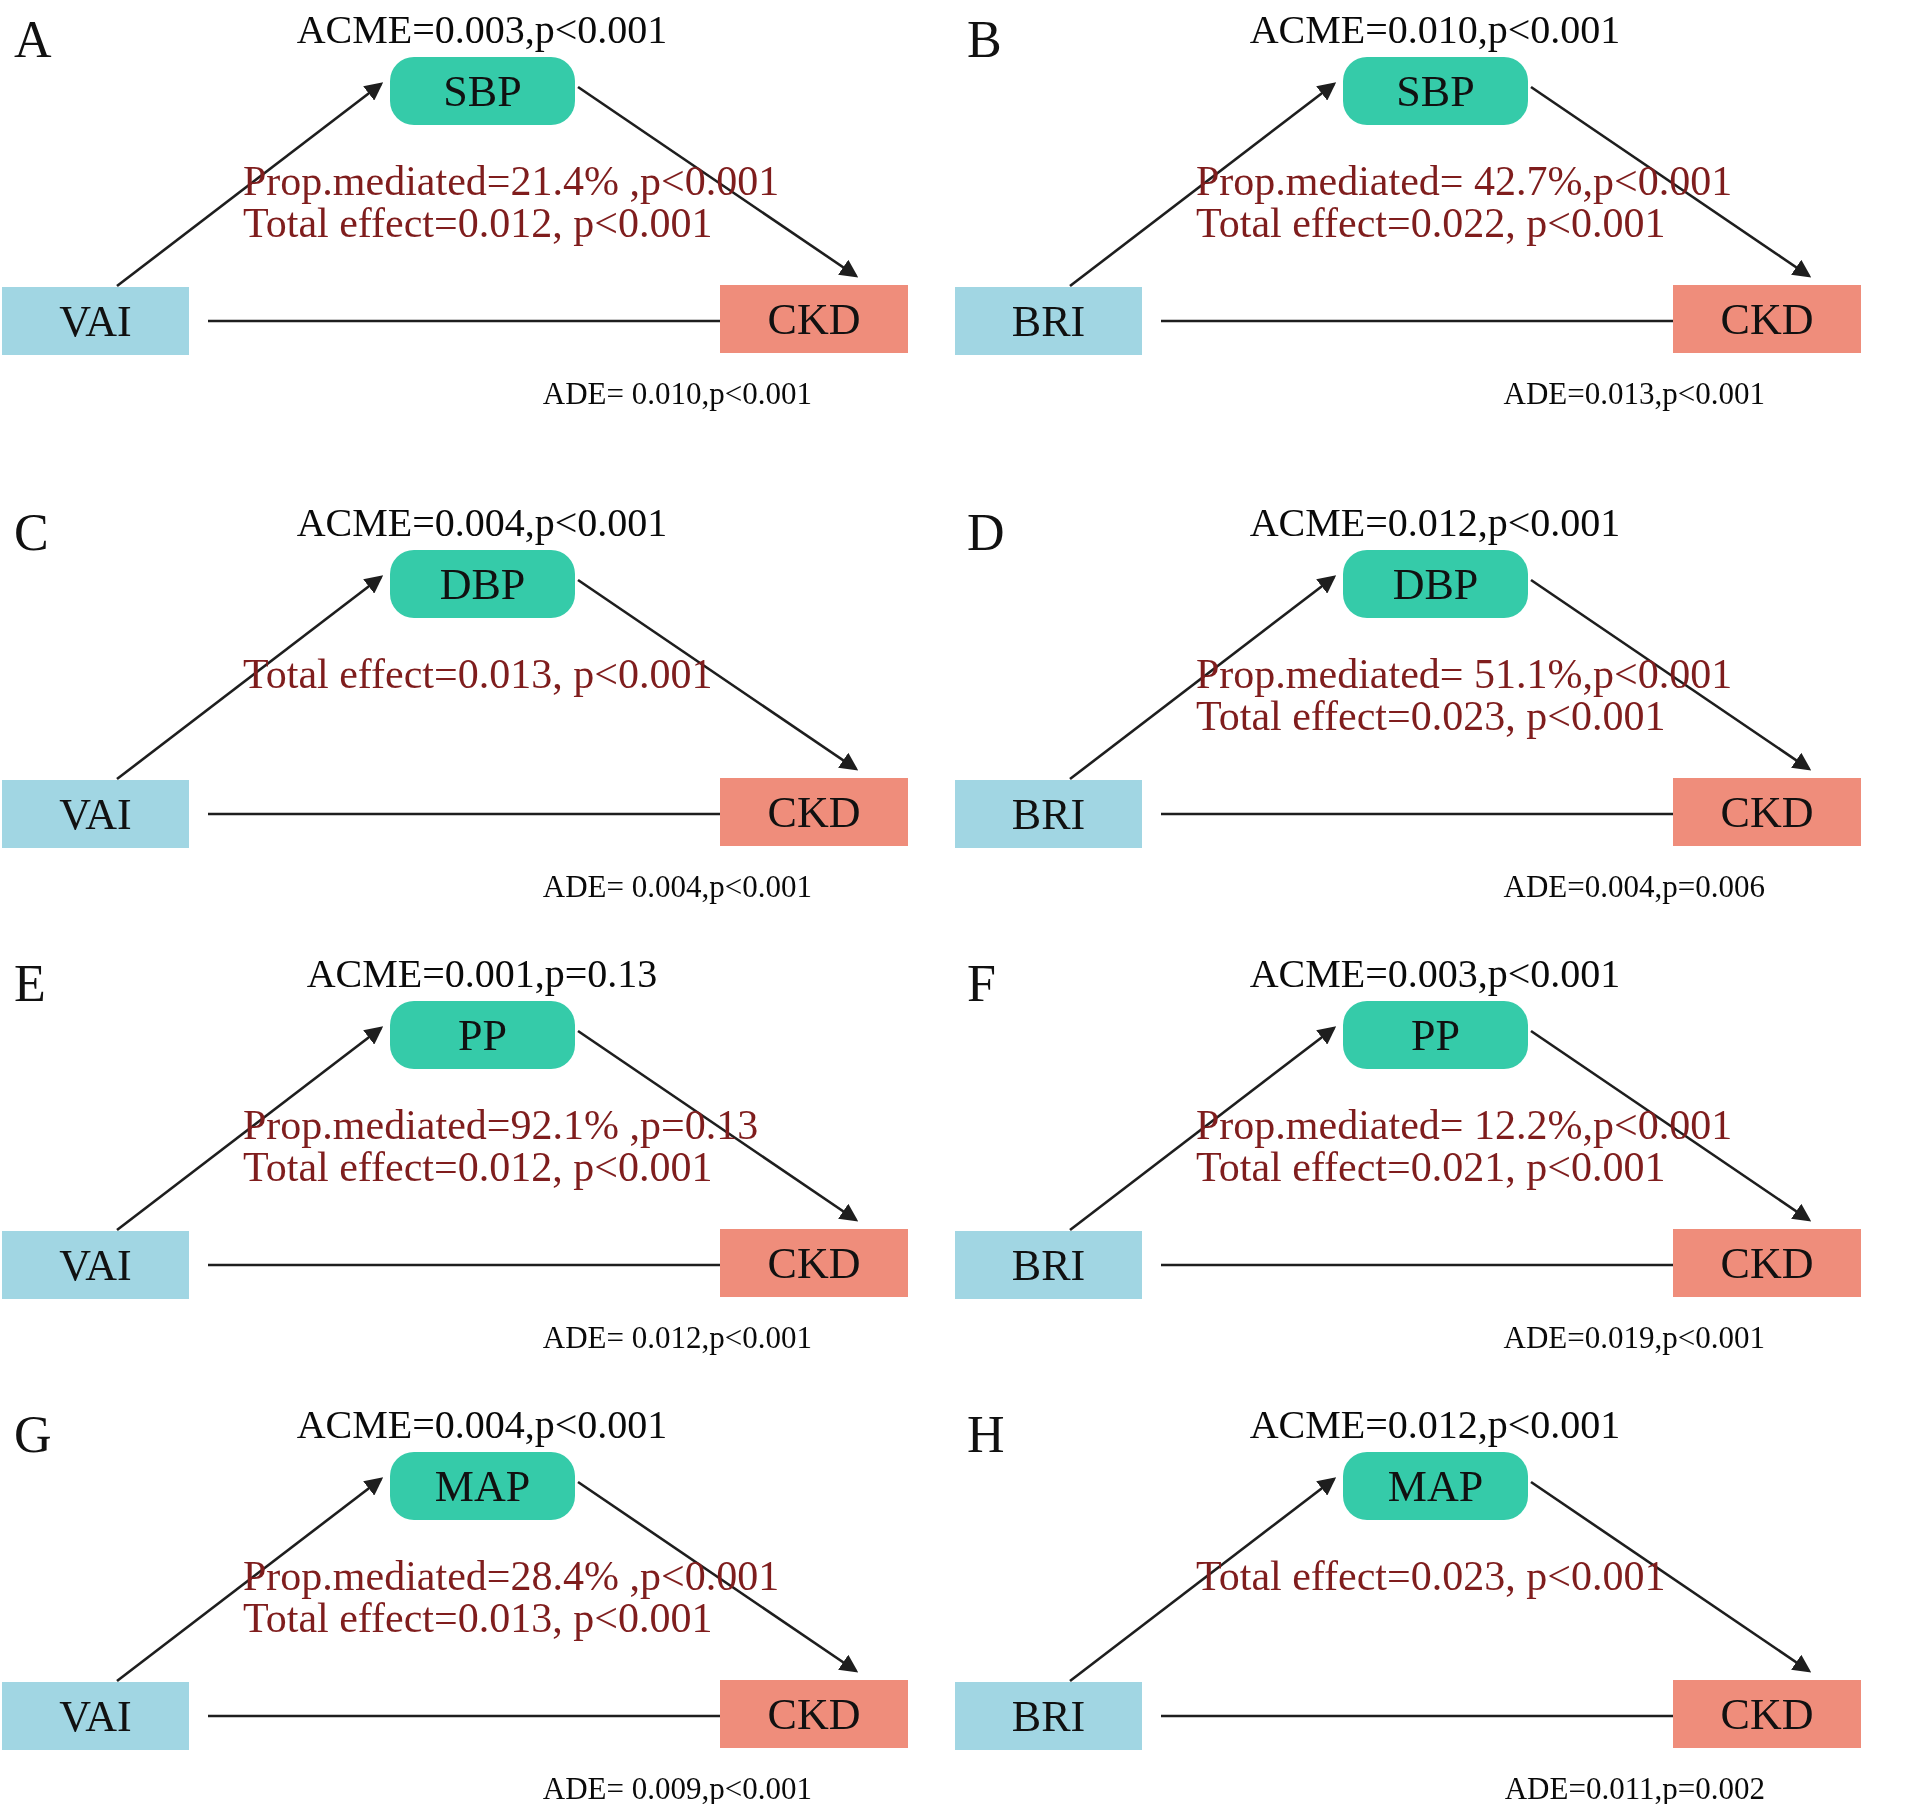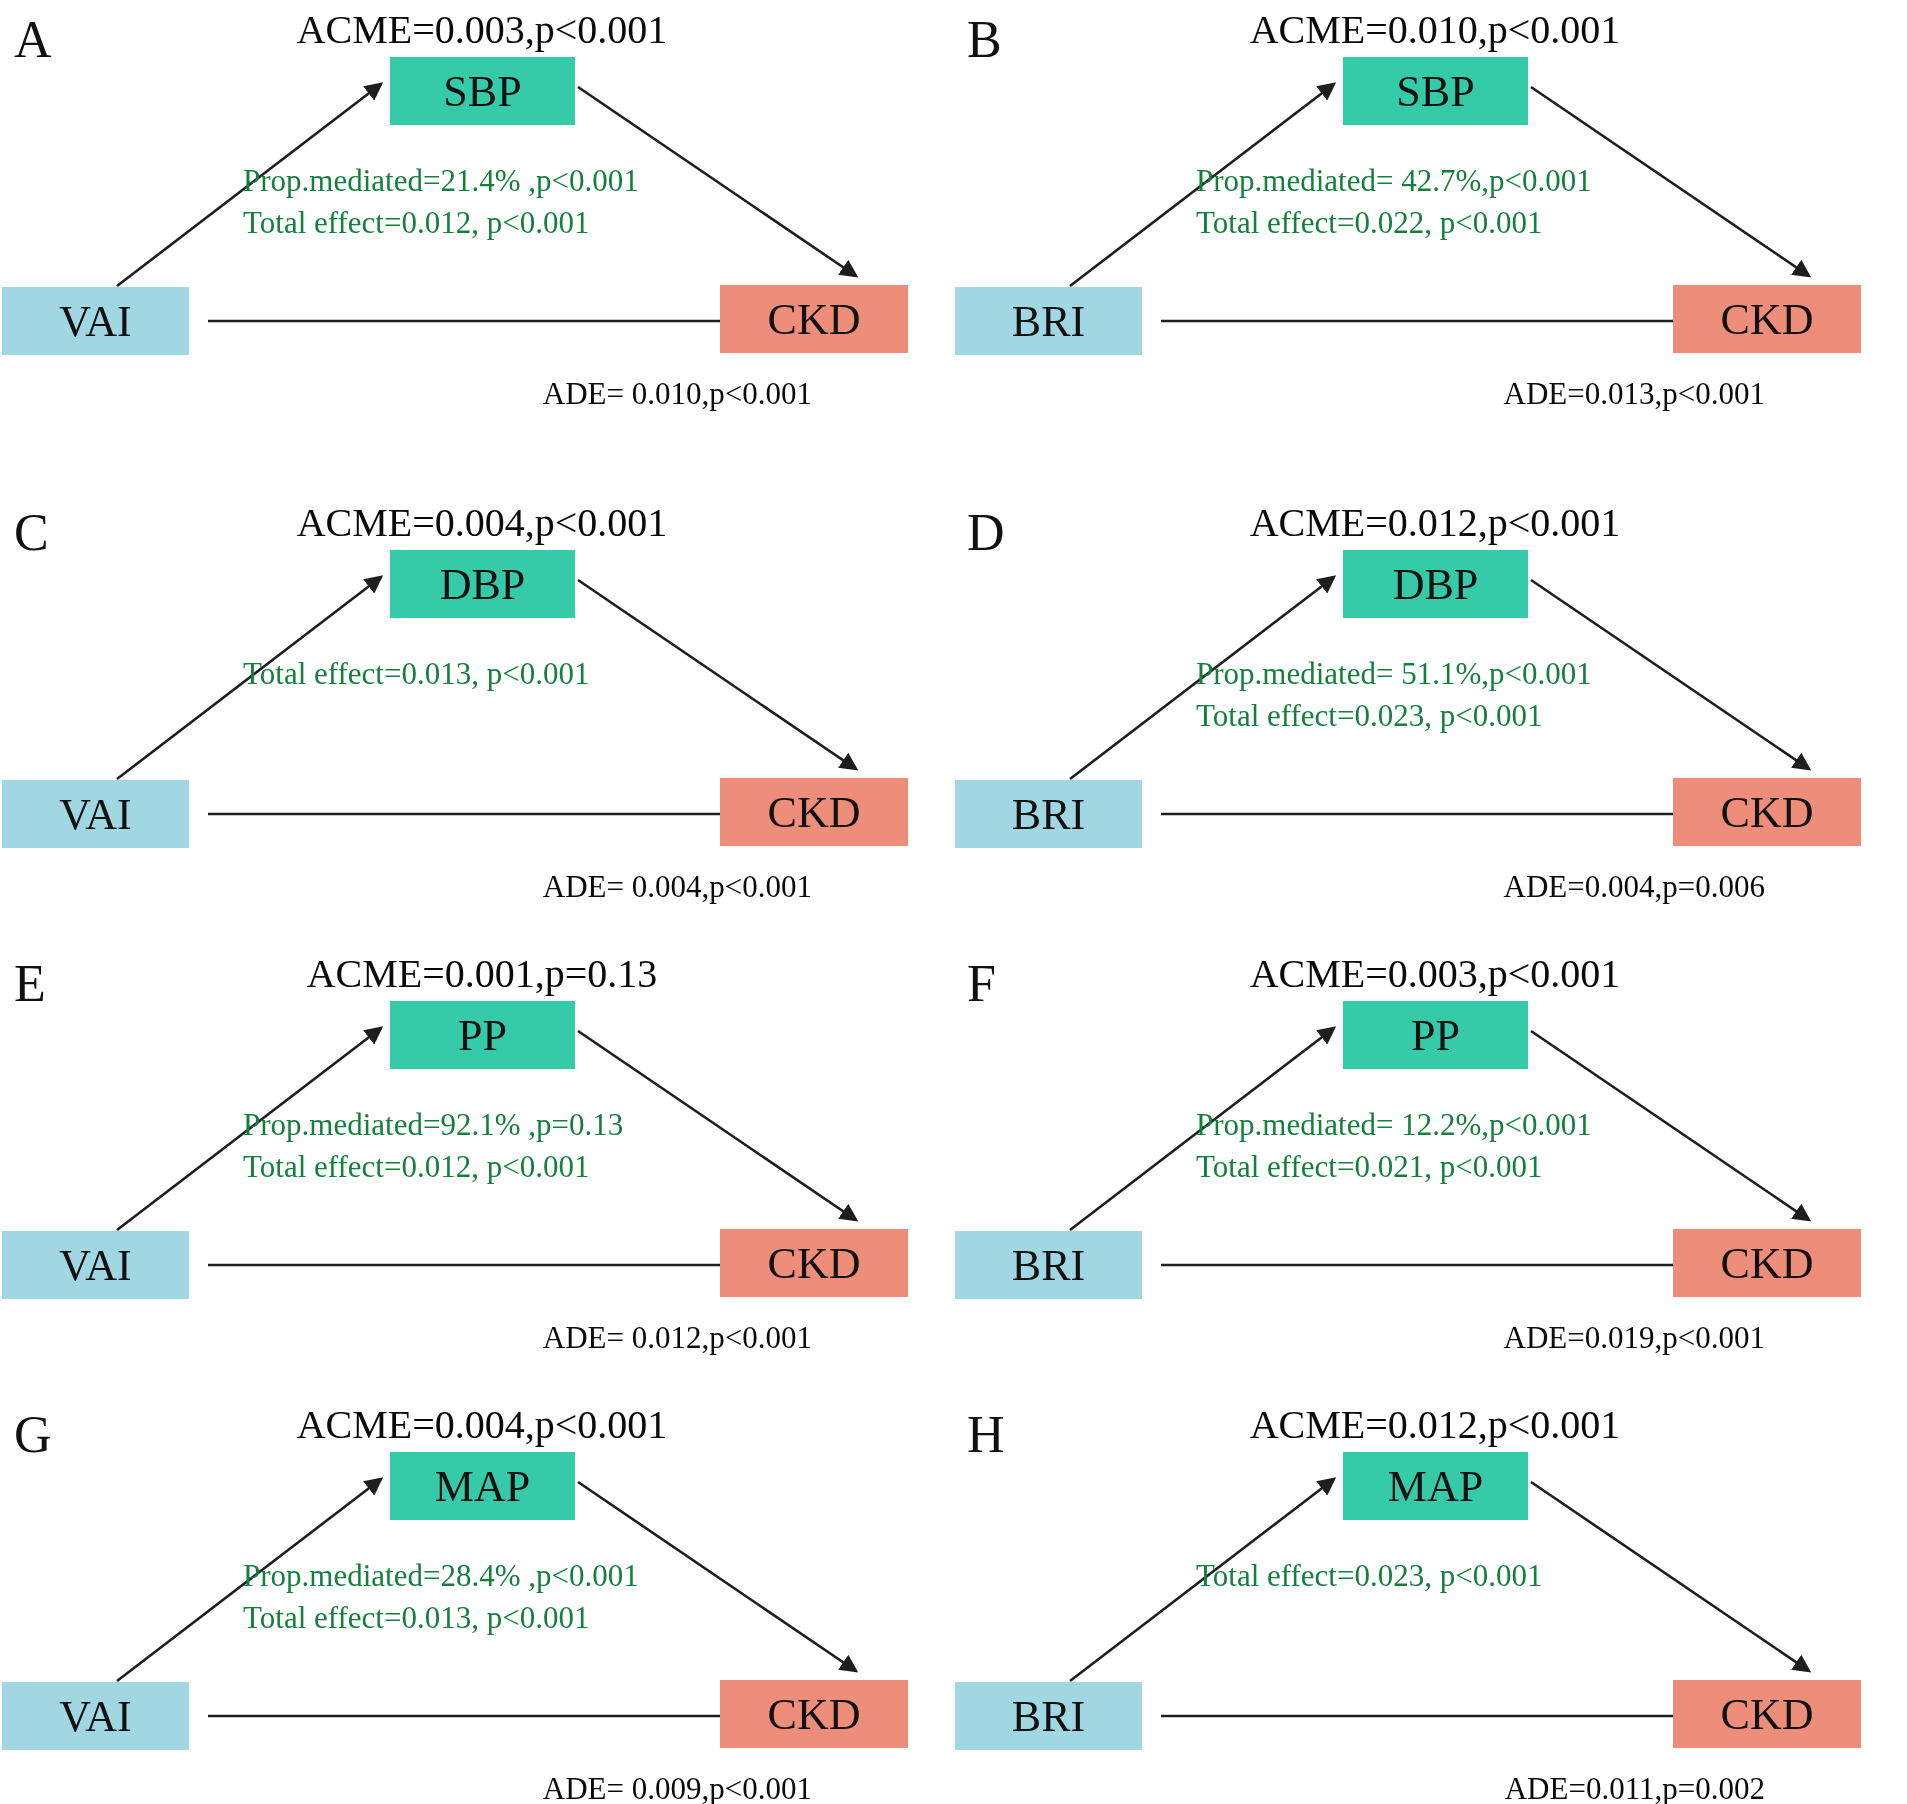--- a/index.html
+++ b/index.html
@@ -24,26 +24,26 @@
   .acme{
     position:absolute;left:132px;top:6px;width:700px;
     text-align:center;font-size:40px;white-space:nowrap;color:#0a0a0a;
   }
   .arrows{position:absolute;left:0;top:0;width:953px;height:451px;}
   .arrows line{stroke:var(--arrow,#1e1e1e);stroke-width:2.6px;}
   .box{
     position:absolute;display:flex;align-items:center;justify-content:center;
     font-size:44px;color:#111;
   }
-  .mediator{left:390px;top:57px;width:185px;height:68px;background:var(--mediator-box,#35cba9);}
+  .mediator{left:390px;top:57px;width:185px;height:68px;background:var(--mediator-box,#35cba9);border-radius:24px;}
   .exposure{left:2px;top:287px;width:187px;height:68px;background:var(--exposure-box,#a1d6e3);}
   .outcome{left:720px;top:285px;width:188px;height:68px;background:var(--outcome-box,#ef8d7b);}
   .midtext{
     position:absolute;left:243px;top:160px;
-    font-size:31px;line-height:42px;white-space:nowrap;color:#15803d;
+    font-size:42px;line-height:42px;white-space:nowrap;color:#7f1d1d;
   }
   .ade{
     position:absolute;left:182px;top:376px;width:630px;
     text-align:right;font-size:31px;white-space:nowrap;color:#0a0a0a;
   }
 </style>
 </head>
 <body>
 
 <svg width="0" height="0" style="position:absolute" aria-hidden="true">

